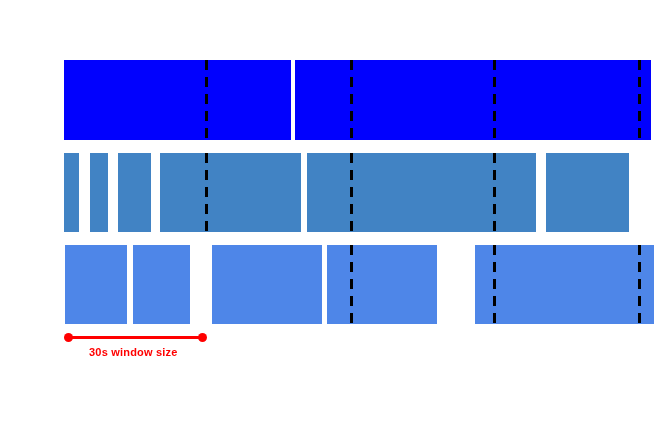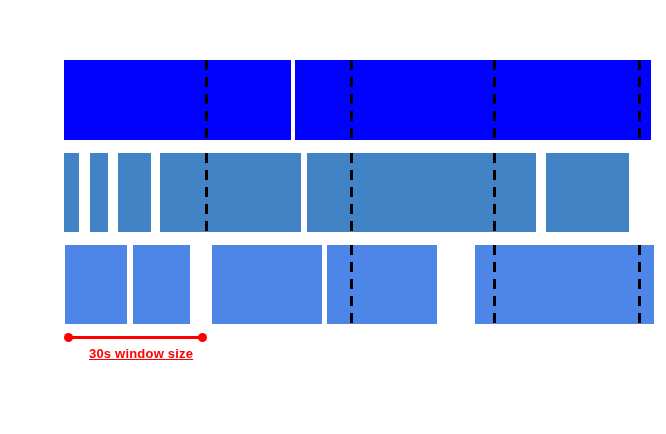--- a/index.html
+++ b/index.html
@@ -27,25 +27,24 @@
     height: 3px;
   }
   .arrow-dot {
     position: absolute;
     width: 9px;
     height: 9px;
     border-radius: 50%;
   }
   #window-size-label {
     position: absolute;
-    font-size: 13px;
+    font-size: 11px;
     font-weight: bold;
     letter-spacing: 0.2px;
     white-space: nowrap;
-    text-decoration: underline;
   }
 </style>
 </head>
 <body>
 
 <div id="figure" style="background: rgb(255, 255, 255);">
   <div id="plot-area">
       <div class="segment" style="left: 64px; width: 227px; top: 60px; height: 80px; background: rgb(1, 1, 254);"></div>
       <div class="segment" style="left: 295px; width: 356px; top: 60px; height: 80px; background: rgb(1, 1, 254);"></div>
       <div class="segment" style="left: 64px; width: 15px; top: 153px; height: 79px; background: rgb(65, 131, 196);"></div>

